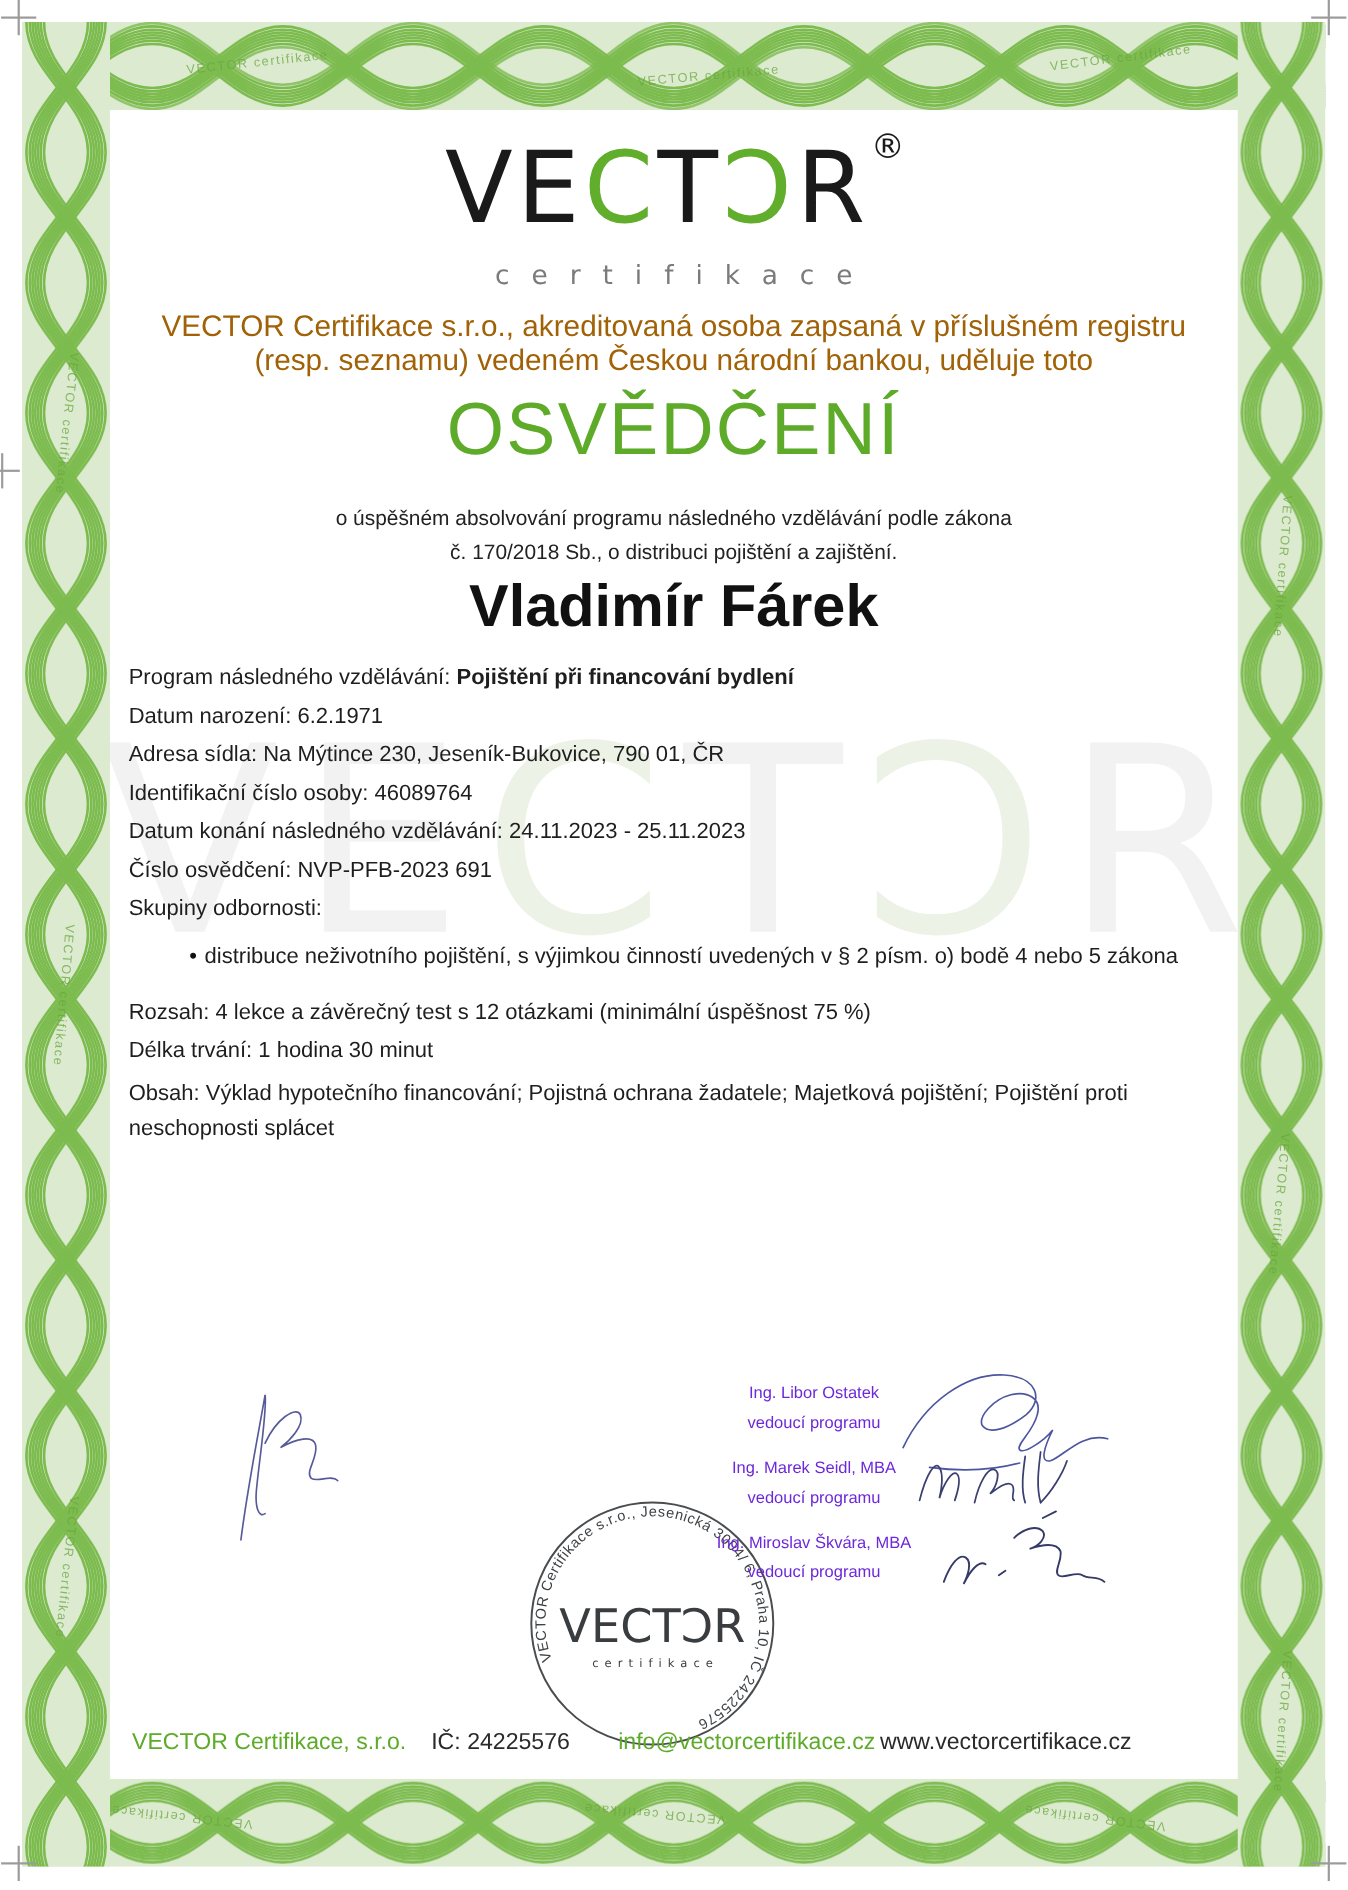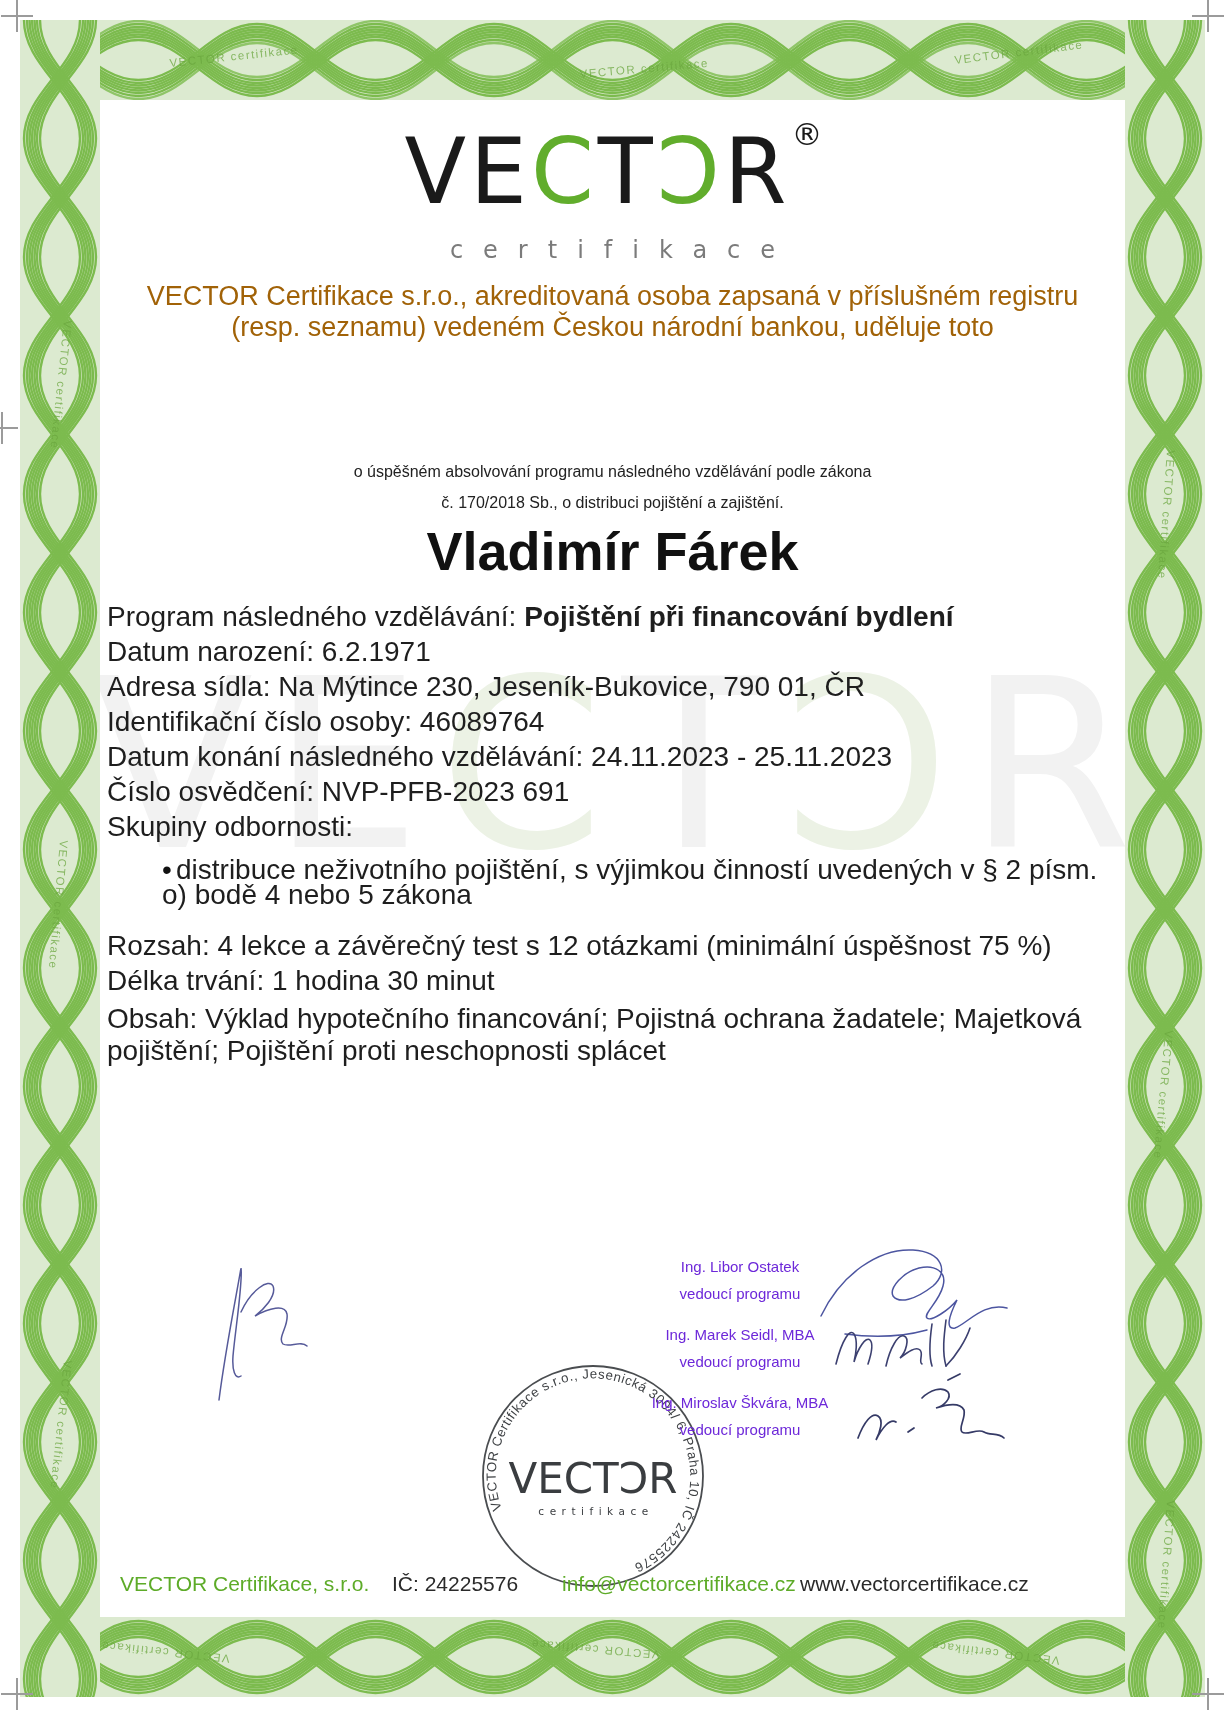--- a/index.html
+++ b/index.html
@@ -30,24 +30,24 @@
 
   .logo{top:120px;font-family:"DejaVu Sans",sans-serif;font-size:90px;line-height:1.15;color:#1a1a1a;}
   .logo .lt{margin:0 2px;}
   .lt-green{color:#61ad2c;}
   .logo .reg{display:inline-block;font-size:31px;transform:translateY(-58px);margin-left:3px;color:#1a1a1a;}
   .logo-sub{top:236px;font-family:"DejaVu Sans",sans-serif;font-size:24px;color:#7b7b7b;
             letter-spacing:20px;text-indent:20px;}
 
   .intro{top:281px;font-size:27px;line-height:31px;color:#a16207;}
   .title{top:352px;font-size:67px;letter-spacing:2px;color:#5dab28;}
-  .subtitle{top:456px;font-size:16px;line-height:31px;color:#222222;}
+  .subtitle{top:456px;font-size:19px;line-height:31px;color:#222222;}
   .holder{top:520px;font-size:54px;font-weight:bold;color:#111111;}
 
-  .details{top:604px;left:107px;width:1010px;font-size:28px;color:#1e1e1e;}
+  .details{top:604px;left:117px;width:1010px;font-size:20px;color:#1e1e1e;}
   .details p{margin:0 0 10px 0;line-height:25px;}
   .details .bold{font-weight:bold;}
   .details .groups-label{margin-bottom:18px;}
   .details .bullet-line{margin:0 0 26px 0;padding-left:55px;line-height:25px;}
   .details .bullet-dot{display:inline-block;width:14px;color:#111;}
   .details .content-line{line-height:32px;}
 
   .sig-block{text-align:center;font-size:15px;line-height:29px;color:#6d28d9;}
   .sig-left{top:1368px;left:140px;width:220px;}
   .sig-r1{top:1253px;left:620px;width:240px;line-height:27px;}
@@ -215,20 +215,21 @@
   <div class="abs centered logo">
     <span class="lt">V</span><span class="lt">E</span><span class="lt lt-green">C</span><span class="lt">T</span><span class="lt lt-green">Ɔ</span><span class="lt">R</span><span class="reg">®</span>
   </div>
   <div class="abs centered logo-sub">certifikace</div>
 
   <div class="abs centered intro">
     <div>VECTOR Certifikace s.r.o., akreditovaná osoba zapsaná v příslušném registru</div>
     <div>(resp. seznamu) vedeném Českou národní bankou, uděluje toto</div>
   </div>
 
+  <div class="abs centered title">OSVĚDČENÍ</div>
 
   <div class="abs centered subtitle">
     <div>o úspěšném absolvování programu následného vzdělávání podle zákona</div>
     <div>č. 170/2018 Sb., o distribuci pojištění a zajištění.</div>
   </div>
 
   <div class="abs centered holder">Vladimír Fárek</div>
 
   <div class="abs details">
     <p><span>Program následného vzdělávání: </span><span class="bold">Pojištění při financování bydlení</span></p>

